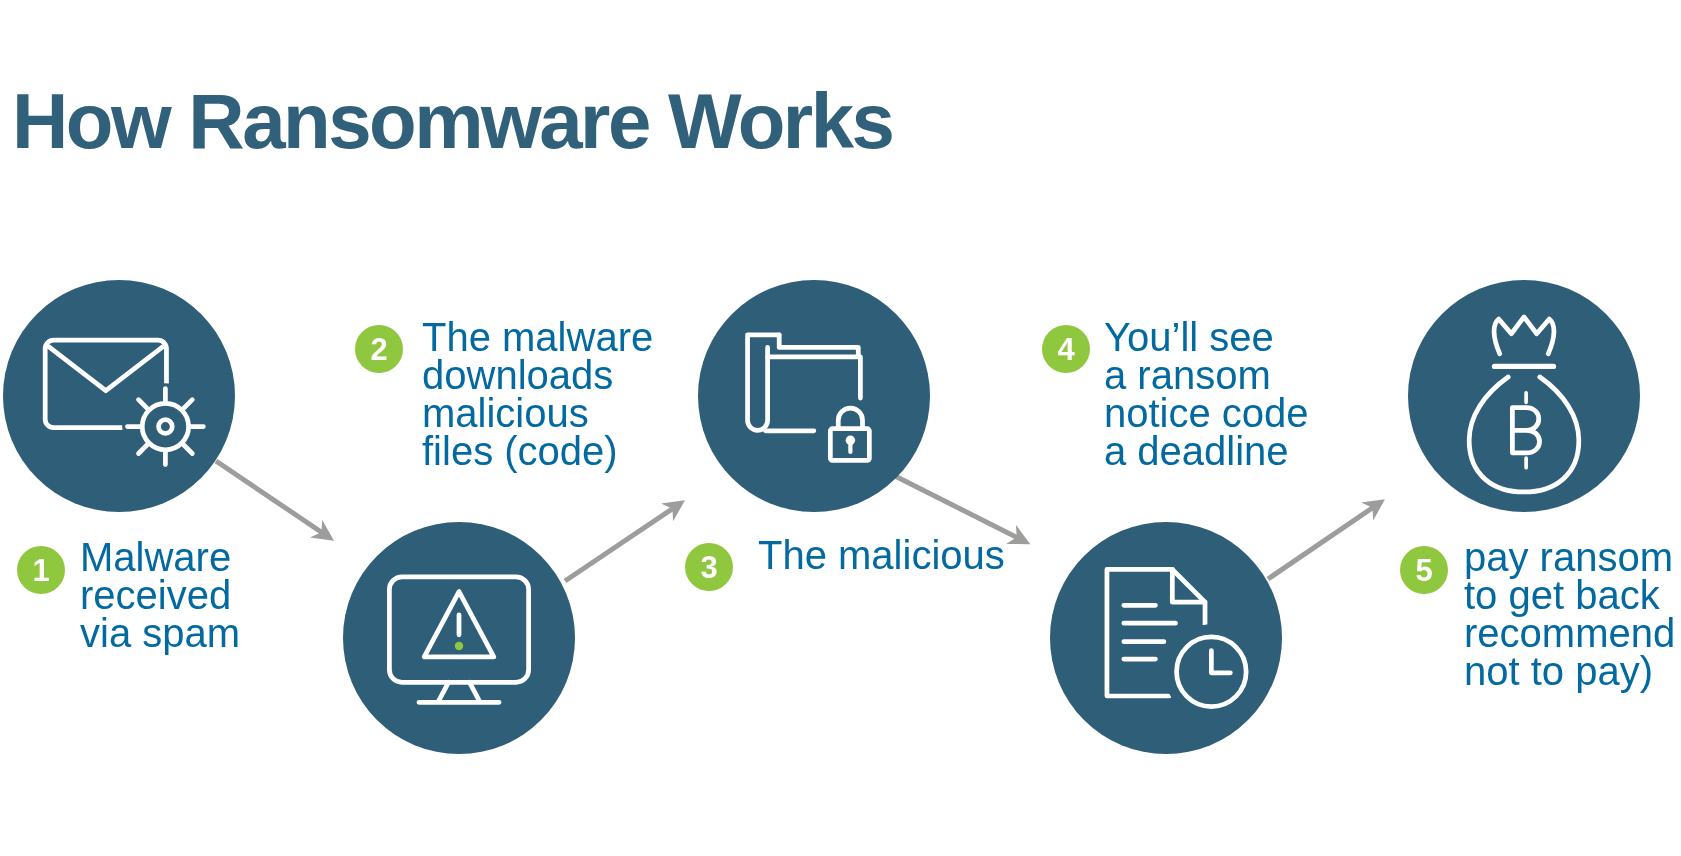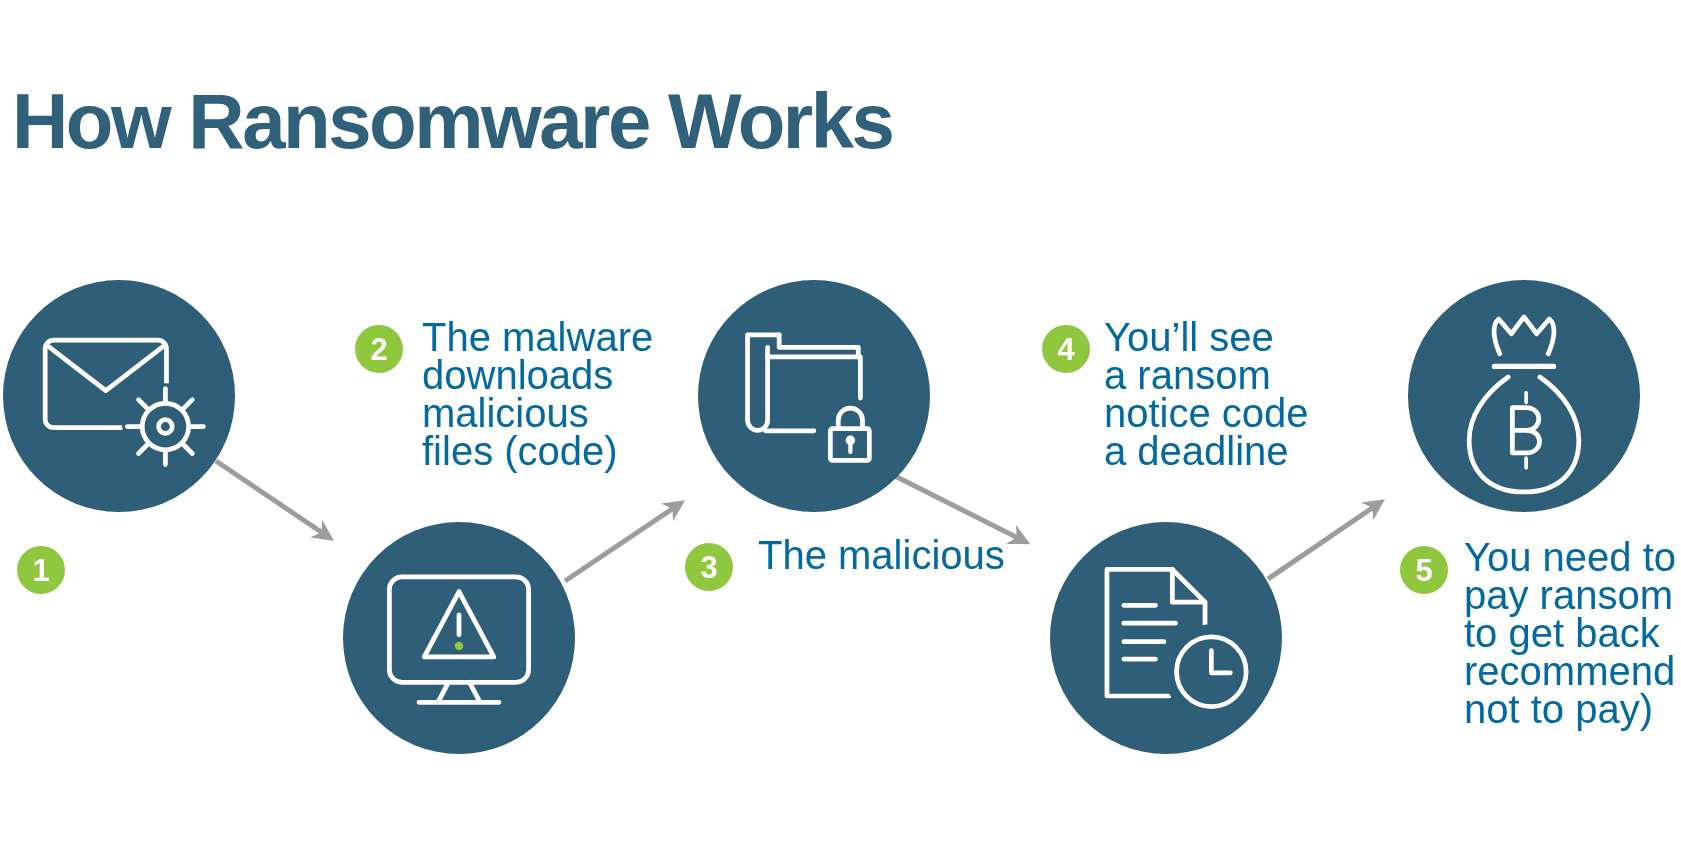--- a/index.html
+++ b/index.html
@@ -116,20 +116,25 @@
         <path d="M95,92 C72,108 58,130 58,152 C58,186 82,201 110,201 C138,201 162,186 162,152 C162,130 148,108 125,92"></path>
         <path d="M99,121 L99,164 M99,121 L112,121 C128,121 128,142.5 112,142.5 L99,142.5 M112,142.5 C129,142.5 129,164 112,164 L99,164"></path>
         <path d="M112,107 L112,116 M112,169 L112,178" stroke-width="3.5"></path>
       </g>
     </svg>
   </div>
 
   <div class="badge" style="left:17px;top:546px;">
       <span>1</span>
     </div>
+  <div class="steptext" style="left:80px;top:538px;">
+    <div>Malware</div>
+    <div>received</div>
+    <div>via spam</div>
+  </div>
 
   <div class="badge" style="left:355px;top:325px;">
       <span>2</span>
     </div>
   <div class="steptext" style="left:422px;top:318px;">
     <div>The malware</div>
     <div>downloads</div>
     <div>malicious</div>
     <div>files (code)</div>
   </div>
@@ -148,20 +153,19 @@
     <div>You’ll see</div>
     <div>a ransom</div>
     <div>notice code</div>
     <div>a deadline</div>
   </div>
 
   <div class="badge" style="left:1400px;top:546px;">
       <span>5</span>
     </div>
   <div class="steptext" style="left:1464px;top:538px;">
-    <div>You need to</div>
     <div>pay ransom</div>
     <div>to get back</div>
     <div>recommend</div>
     <div>not to pay)</div>
   </div>
 
 </div>
 
 </body></html>

